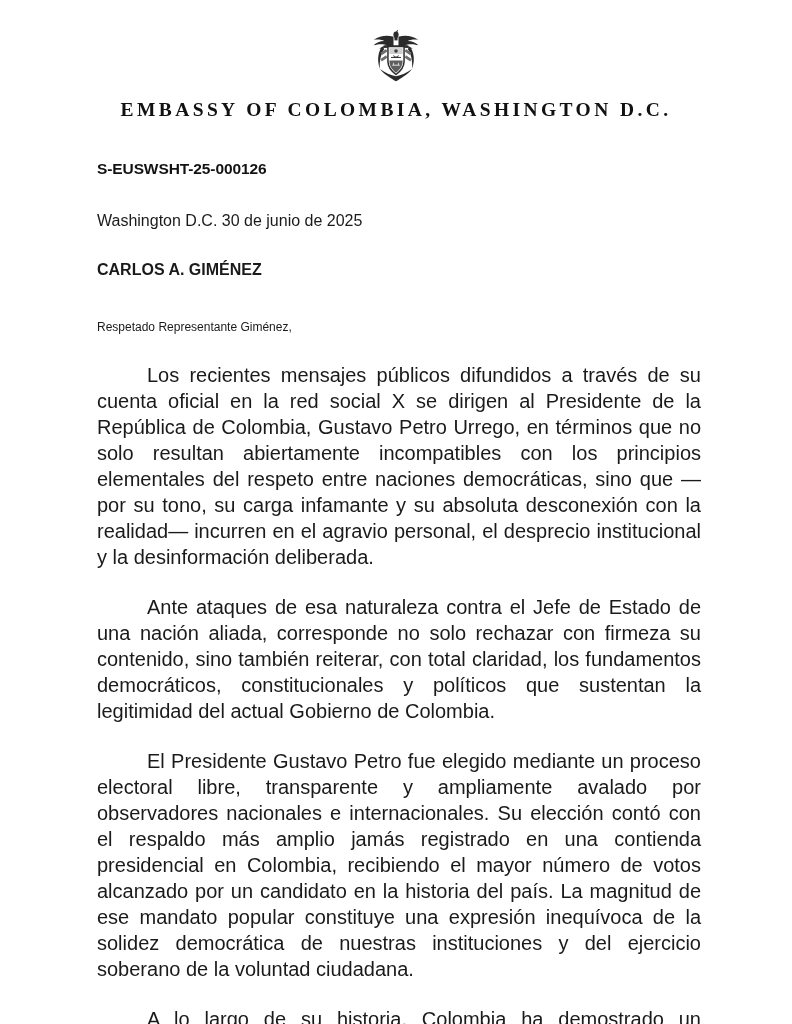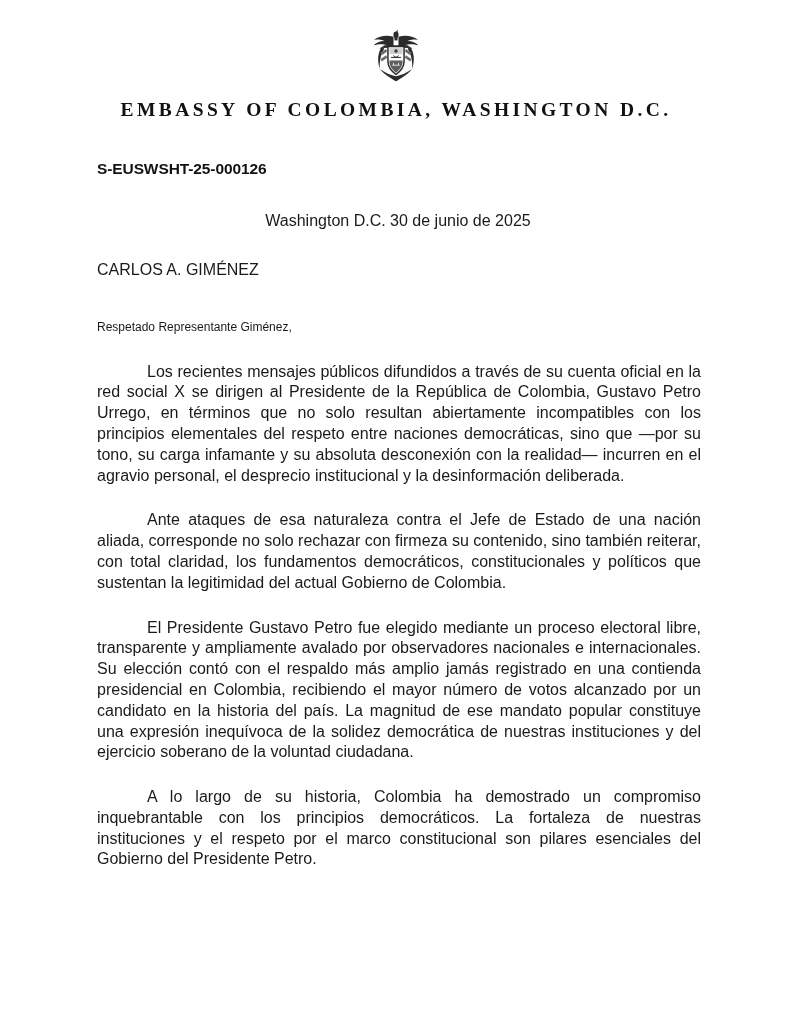--- a/index.html
+++ b/index.html
@@ -55,43 +55,43 @@
 
   .ref-number {
     font-size: 15.5px;
     font-weight: bold;
     letter-spacing: -0.1px;
     color: #121212;
     margin: 0 0 34px 0;
   }
 
   .date-line {
-    text-align: center;
+    text-align: left;
     font-size: 16px;
     color: #1a1a1a;
     margin: 0 0 31px 0;
     padding-right: 2px;
   }
 
   .addressee {
     font-size: 16px;
     line-height: 1.16;
     margin: 0 0 40px 0;
   }
   .addressee .name {
-    font-weight: normal;
+    font-weight: bold;
   }
 
   .salutation {
     font-size: 12px;
     margin: 0 0 28px 0;
   }
 
   .para {
-    font-size: 16px;
+    font-size: 20px;
     line-height: 1.30;
     text-align: justify;
     text-justify: inter-word;
     text-indent: 50px;
     margin: 0 0 24px 0;
     hyphens: none;
   }
   .para:last-child {
     margin-bottom: 0;
   }

